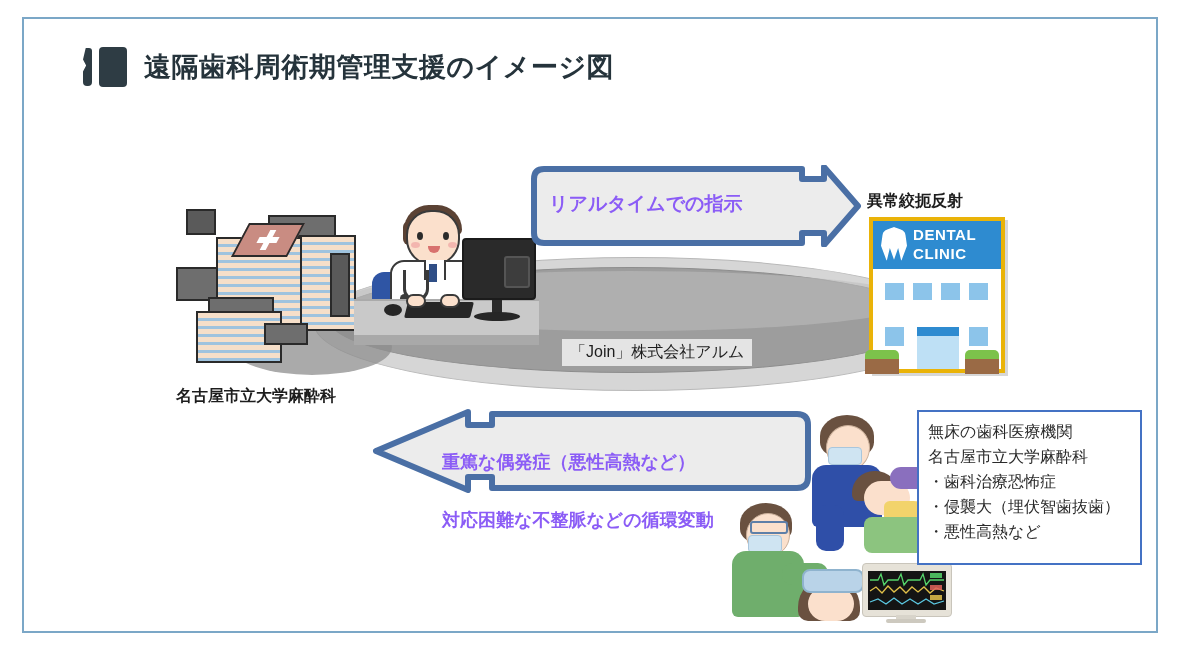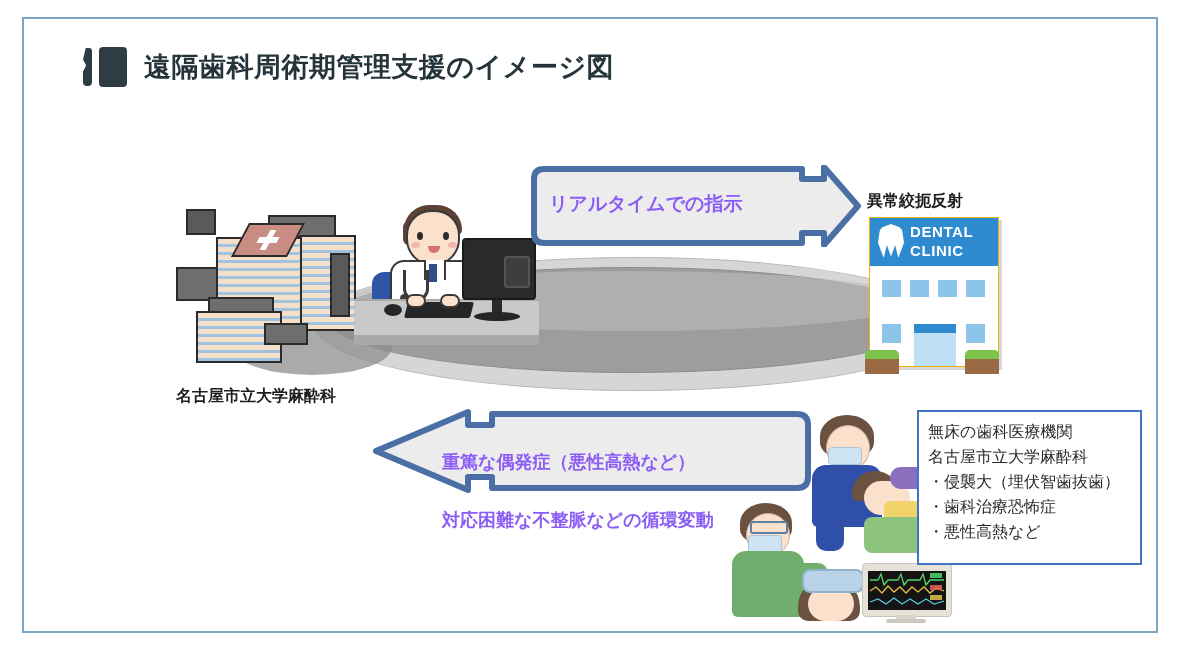--- a/index.html
+++ b/index.html
@@ -105,21 +105,21 @@
   .monitor-in{position:absolute;left:40px;top:16px;width:22px;height:28px;background:#3d3d3d;border:2px solid #555;border-radius:3px;}
   .mon-neck{position:absolute;left:138px;top:106px;width:10px;height:14px;background:#2A2A2A;}
   .mon-base{position:absolute;left:120px;top:118px;width:46px;height:9px;background:#262626;border-radius:50%;}
   .keyboard{position:absolute;left:52px;top:108px;width:66px;height:16px;background:#262626;border-radius:2px;transform:skewX(-14deg);}
   .mouse{position:absolute;left:30px;top:110px;width:18px;height:12px;background:#262626;border-radius:50%;}
   .hand{position:absolute;width:20px;height:14px;background:#FBE0CC;border:2px solid #3a3a3a;border-radius:8px;box-sizing:border-box;top:100px;}
   .hand.l{left:52px;} .hand.r{left:86px;}
 
   
   #clinic{position:absolute;left:845px;top:198px;width:134px;height:160px;}
-  .clinic-body{position:absolute;left:0;top:0;width:128px;height:148px;background:#FFFFFF;border:1px solid #eab308;box-shadow:3px 3px 0 rgba(140,140,140,.35);}
+  .clinic-body{position:absolute;left:0;top:0;width:128px;height:148px;background:#FFFFFF;border:4px solid #eab308;box-shadow:3px 3px 0 rgba(140,140,140,.35);}
   .clinic-sign{position:absolute;left:0;top:0;width:128px;height:48px;background:#2E8BD0;}
   .tooth{position:absolute;left:8px;top:6px;width:26px;height:34px;background:#fff;
     border-radius:13px 13px 8px 8px;
     clip-path:polygon(8% 12%,50% 0%,92% 12%,100% 55%,78% 100%,66% 62%,50% 96%,34% 62%,22% 100%,0% 55%);}
   .sign-text{position:absolute;left:40px;top:4px;color:#fff;font-weight:bold;line-height:19px;font-size:15px;letter-spacing:.6px;}
   .win{position:absolute;width:19px;height:17px;background:#8CC4EA;}
   .win2{position:absolute;width:19px;height:19px;background:#8CC4EA;}
   .door{position:absolute;left:44px;top:106px;width:42px;height:42px;background:#BEE0F5;border-top:9px solid #2E8BD0;box-sizing:border-box;}
   .planter{position:absolute;width:34px;height:17px;background:#9A6A45;}
   .planter:before{content:"";position:absolute;left:0;top:-7px;width:34px;height:9px;background:#7CC24B;border-radius:5px 5px 0 0;}
@@ -165,20 +165,21 @@
     <span class="title-mark">
       <span class="mark-thin"></span>
         <span class="mark-wide"></span>
     </span>
     <span id="title-text">遠隔歯科周術期管理支援のイメージ図</span>
   </div>
 
   <div class="ellipse-outer"></div>
   <div class="ellipse-inner"></div>
   <div class="ellipse-hl"></div>
+  <div id="join-label">「Join」株式会社アルム</div>
 
   <div id="hospital">
     <div class="shadow"></div>
     <div class="blk mid" style="left:4px;  top:66px;  width:48px; height:34px;"></div>
     <div class="blk dark" style="left:14px; top:8px;   width:30px; height:26px;"></div>
     <div class="blk mid" style="left:96px; top:14px;  width:68px; height:28px;"></div>
     <div class="blk stripes" style="left:116px; top:34px; width:68px; height:96px;"></div>
     <div class="blk dark" style="left:158px; top:52px; width:20px; height:64px;"></div>
     <div class="blk stripes" style="left:44px; top:36px; width:86px; height:98px;"></div>
     <div class="blk mid" style="left:36px; top:96px;  width:66px; height:24px;"></div>
@@ -296,18 +297,18 @@
         </svg>
       </div>
     </div>
     <div class="v-stand"></div>
     <div class="v-foot"></div>
   </div>
 
   <div id="info-box">
     <div>無床の歯科医療機関</div>
     <div>名古屋市立大学麻酔科</div>
+    <div>・歯科治療恐怖症</div>
     <div>・侵襲大（埋伏智歯抜歯）</div>
-    <div>・歯科治療恐怖症</div>
     <div>・悪性高熱など</div>
   </div>
 
 </div>
 
 </body></html>

